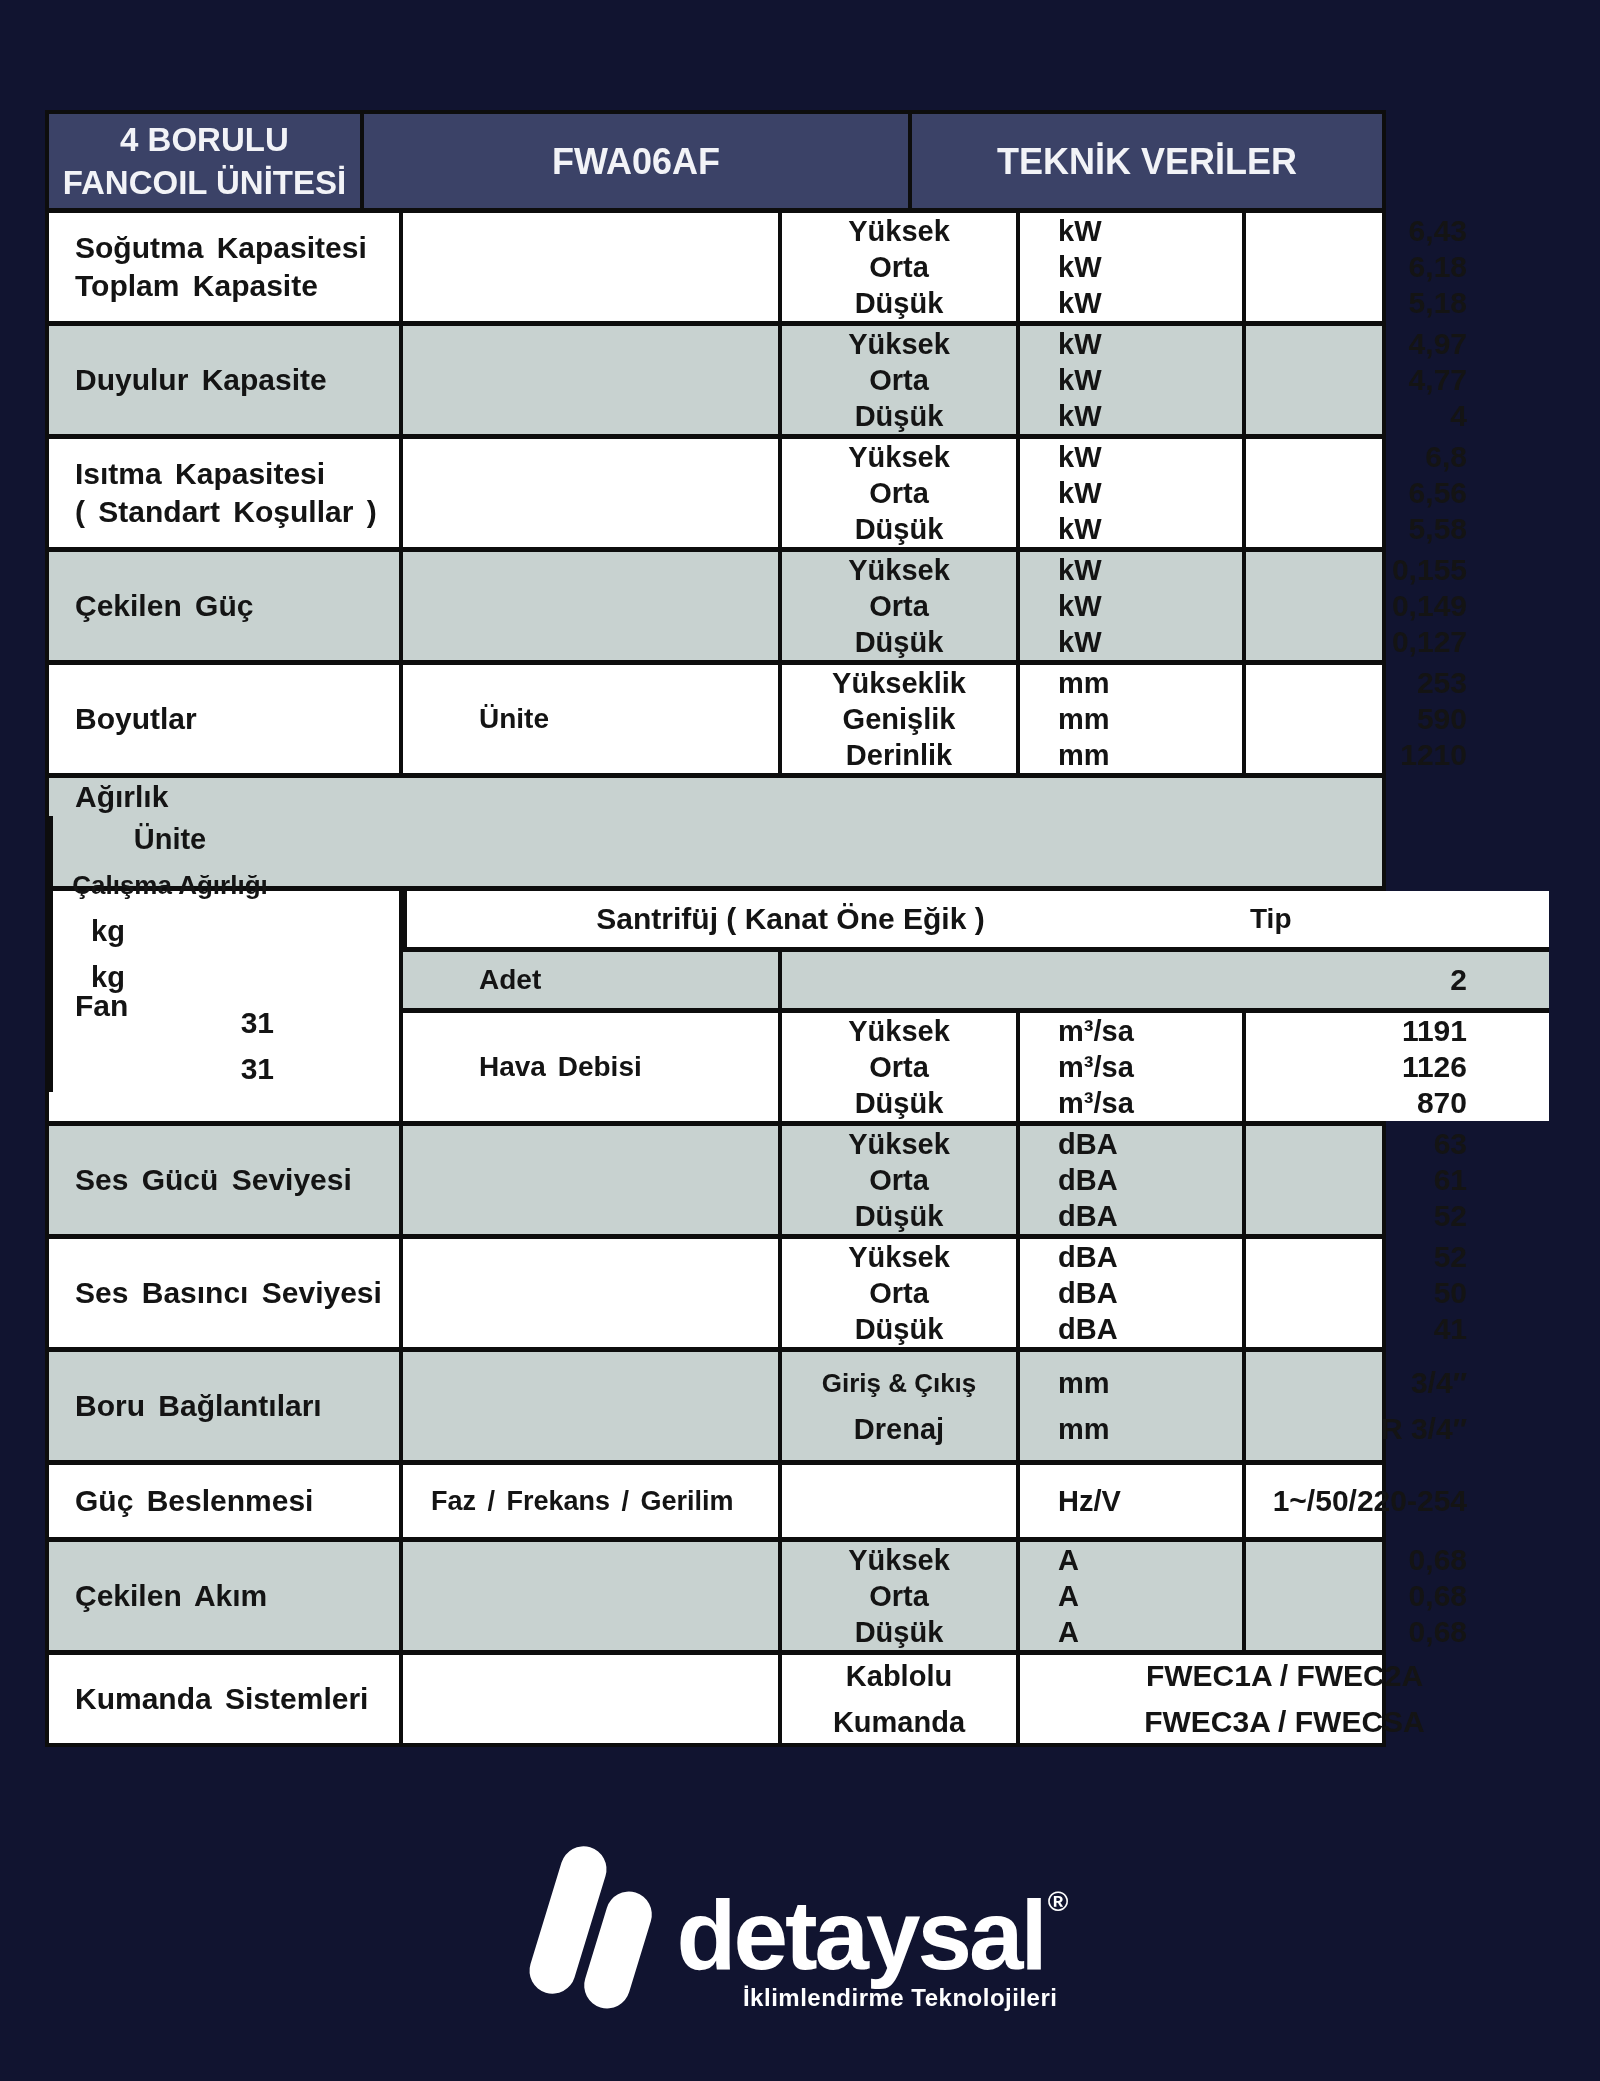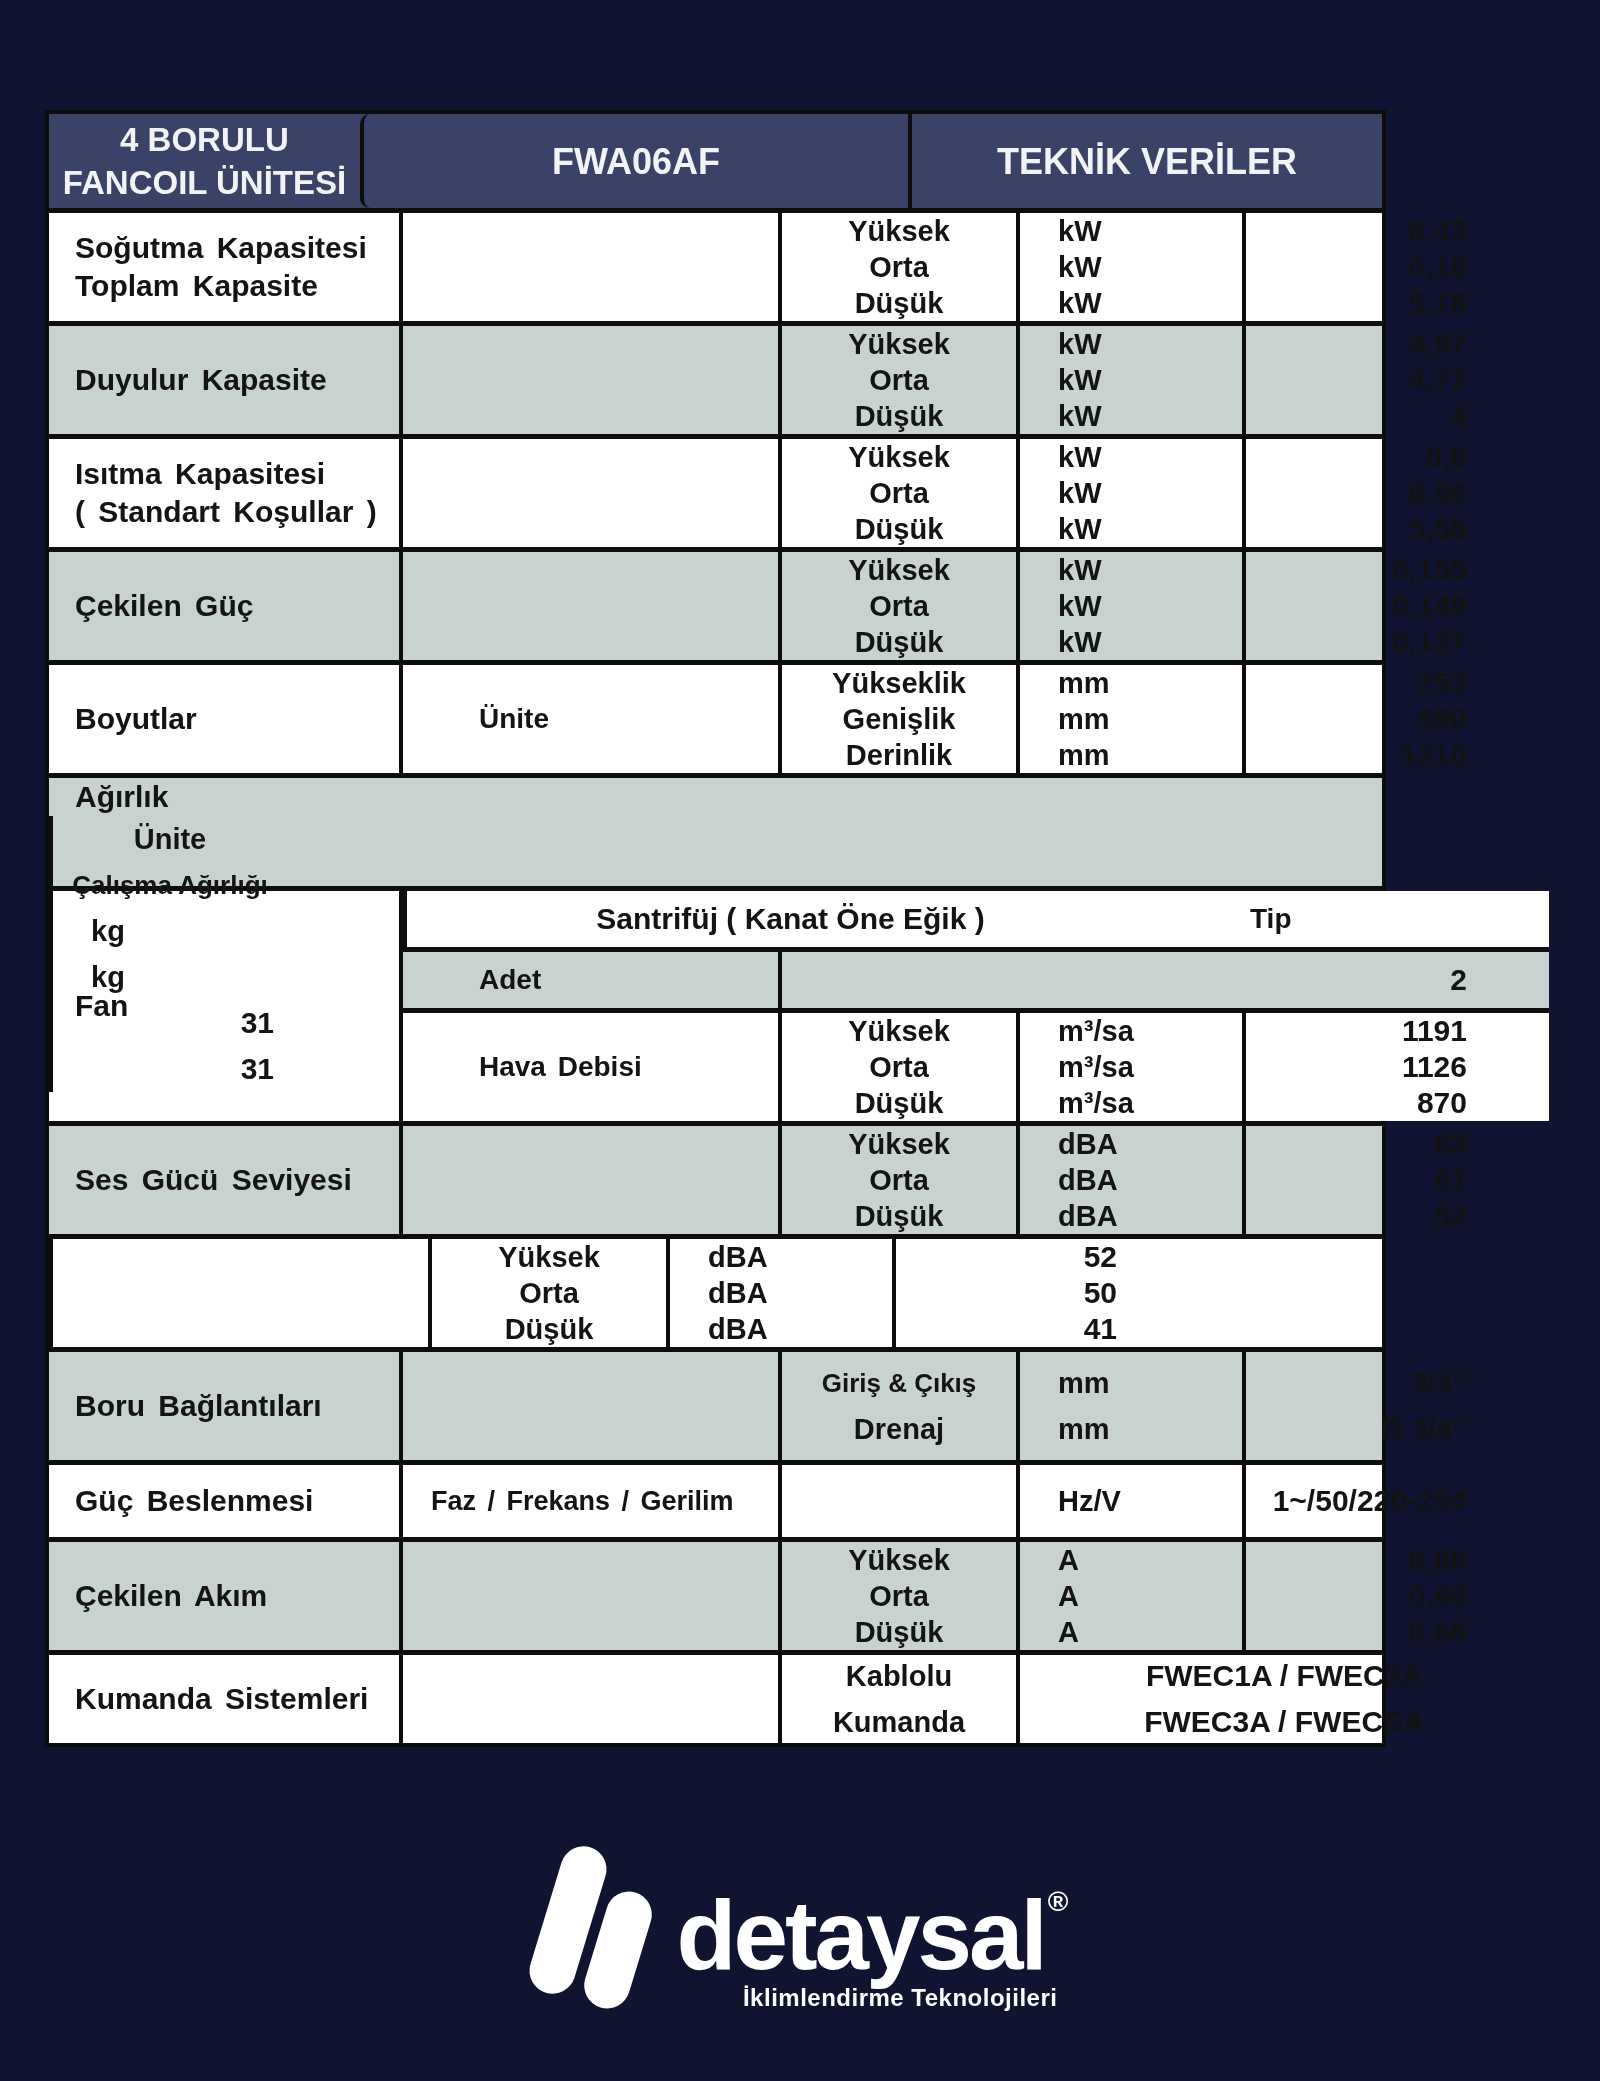--- a/index.html
+++ b/index.html
@@ -39,21 +39,21 @@
   
   .fan-right{flex:1;display:flex;flex-direction:column;border-left:4px solid var(--grid,#0d0d0d);}
   .subrow{display:flex;align-items:stretch;}
   .subrow + .subrow{border-top:5px solid var(--grid,#0d0d0d);}
   .subrow .c2{width:375px;} 
 
   
   .thead{height:94px;background:var(--header-bg,#3b4267);}
   .hcell{box-sizing:border-box;display:flex;flex-direction:column;justify-content:center;text-align:center;}
   .hc1{width:350px;}
-  .hc23{width:617px;border-radius:10px;}
+  .hc23{width:617px;}
   .hc45{width:533px;}
   .hline{color:var(--header-text,#f2f3f7);font-weight:bold;font-size:33px;line-height:43px;white-space:nowrap;}
   .hmodel{font-size:36px;}
 
   
   .logo{position:absolute;left:0;top:1842px;width:1600px;display:flex;justify-content:center;
         align-items:flex-start;gap:24px;}
   .logo-mark{position:relative;width:118px;height:172px;flex:0 0 auto;}
   .bar{position:absolute;width:46px;border-radius:24px;background:#ffffff;transform:rotate(17deg);}
   .bar1{height:152px;left:10px;top:2px;}
@@ -280,20 +280,23 @@
           <div class="line unit">dBA</div>
           <div class="line unit">dBA</div>
         </div>
         <div class="cell c5 bl">
           <div class="line val">63</div>
           <div class="line val">61</div>
           <div class="line val">52</div>
         </div>
       </div>
       <div class="trow white" style="height: 108px;">
+        <div class="cell c1">
+          <div class="line lab">Ses Basıncı Seviyesi</div>
+        </div>
         <div class="cell c2 bl">
           <div class="line col2txt"></div>
         </div>
         <div class="cell c3 bl">
           <div class="line ctr">Yüksek</div>
           <div class="line ctr">Orta</div>
           <div class="line ctr">Düşük</div>
         </div>
         <div class="cell c4 bl">
           <div class="line unit">dBA</div>

